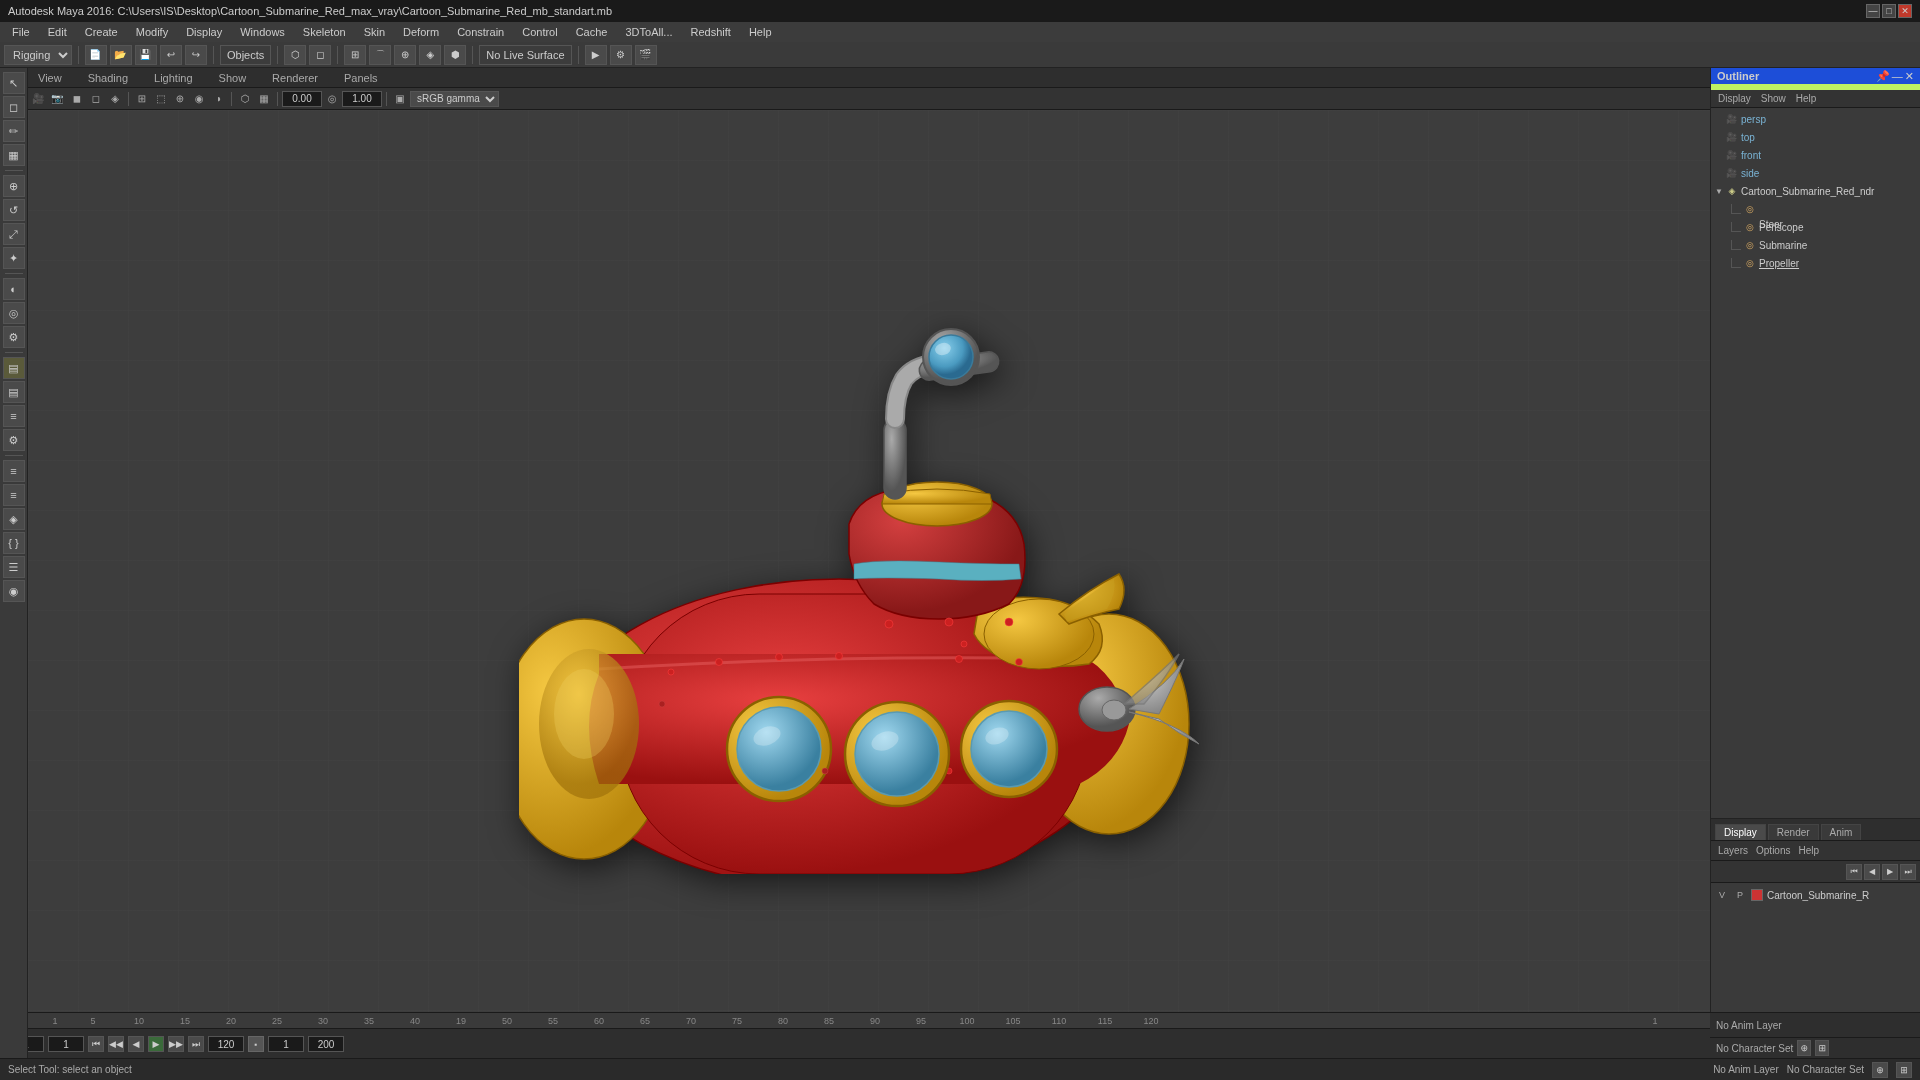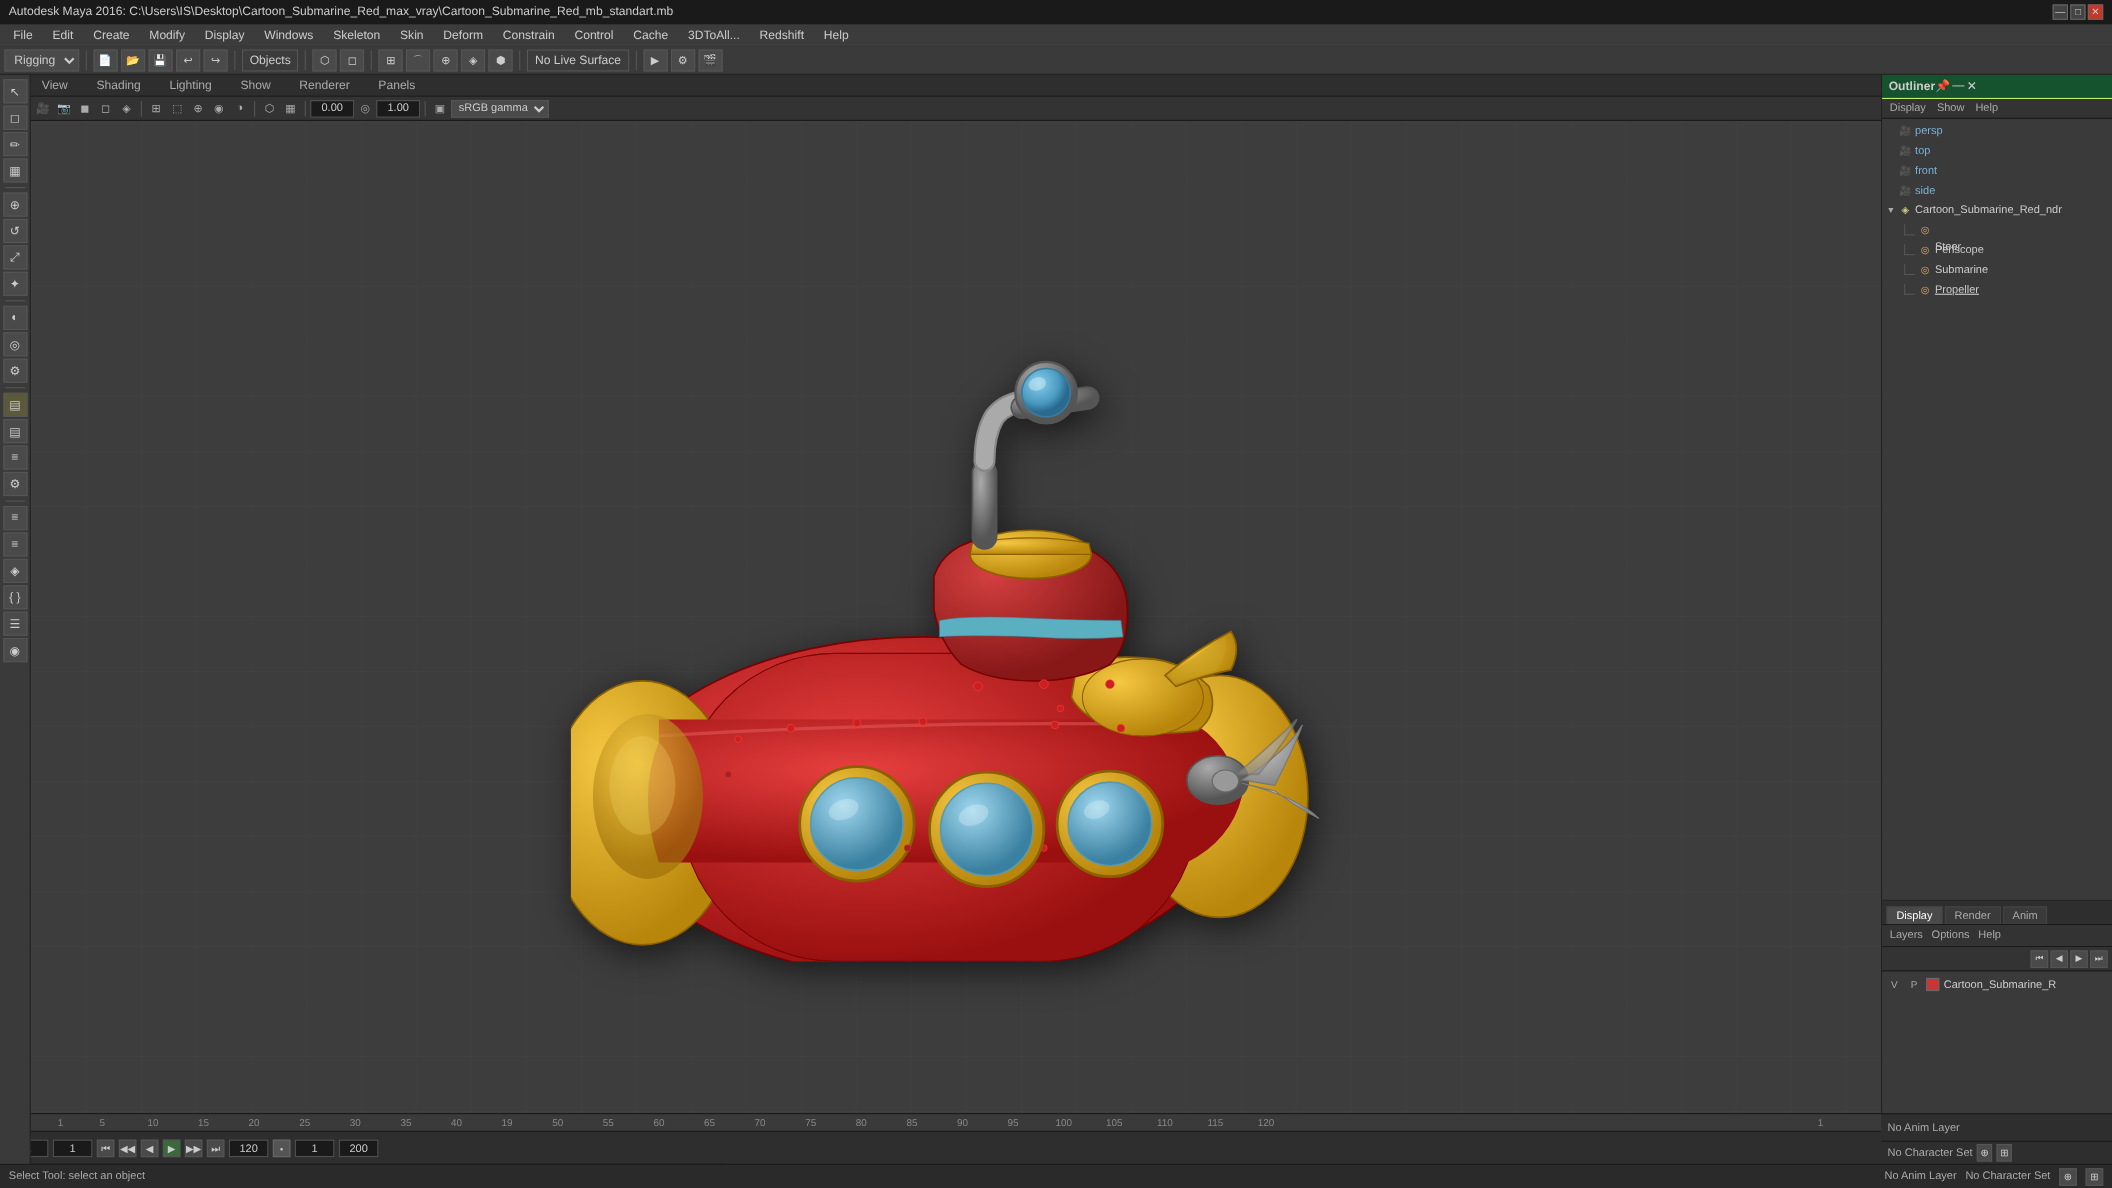--- a/index.html
+++ b/index.html
@@ -260,26 +260,26 @@
       width: 210px;
       height: calc(100% - 90px);
       background: #3a3a3a;
       border-left: 1px solid #222;
       display: flex;
       flex-direction: column;
     }
 
     #outliner-header {
       height: 22px;
-      background: #14532d;
-      display: flex;
-      align-items: center;
-      justify-content: flex-start;
+      background: #1d4ed8;
+      display: flex;
+      align-items: center;
+      justify-content: space-between;
       padding: 0 6px;
-      border-bottom: 1px solid #bef264;
+      border-bottom: 6px solid #bef264;
     }
     #outliner-header .outliner-title {
       font-size: 11px;
       font-weight: bold;
       color: #cccccc;
     }
     #outliner-header .header-btns {
       display: flex;
       gap: 2px;
     }

